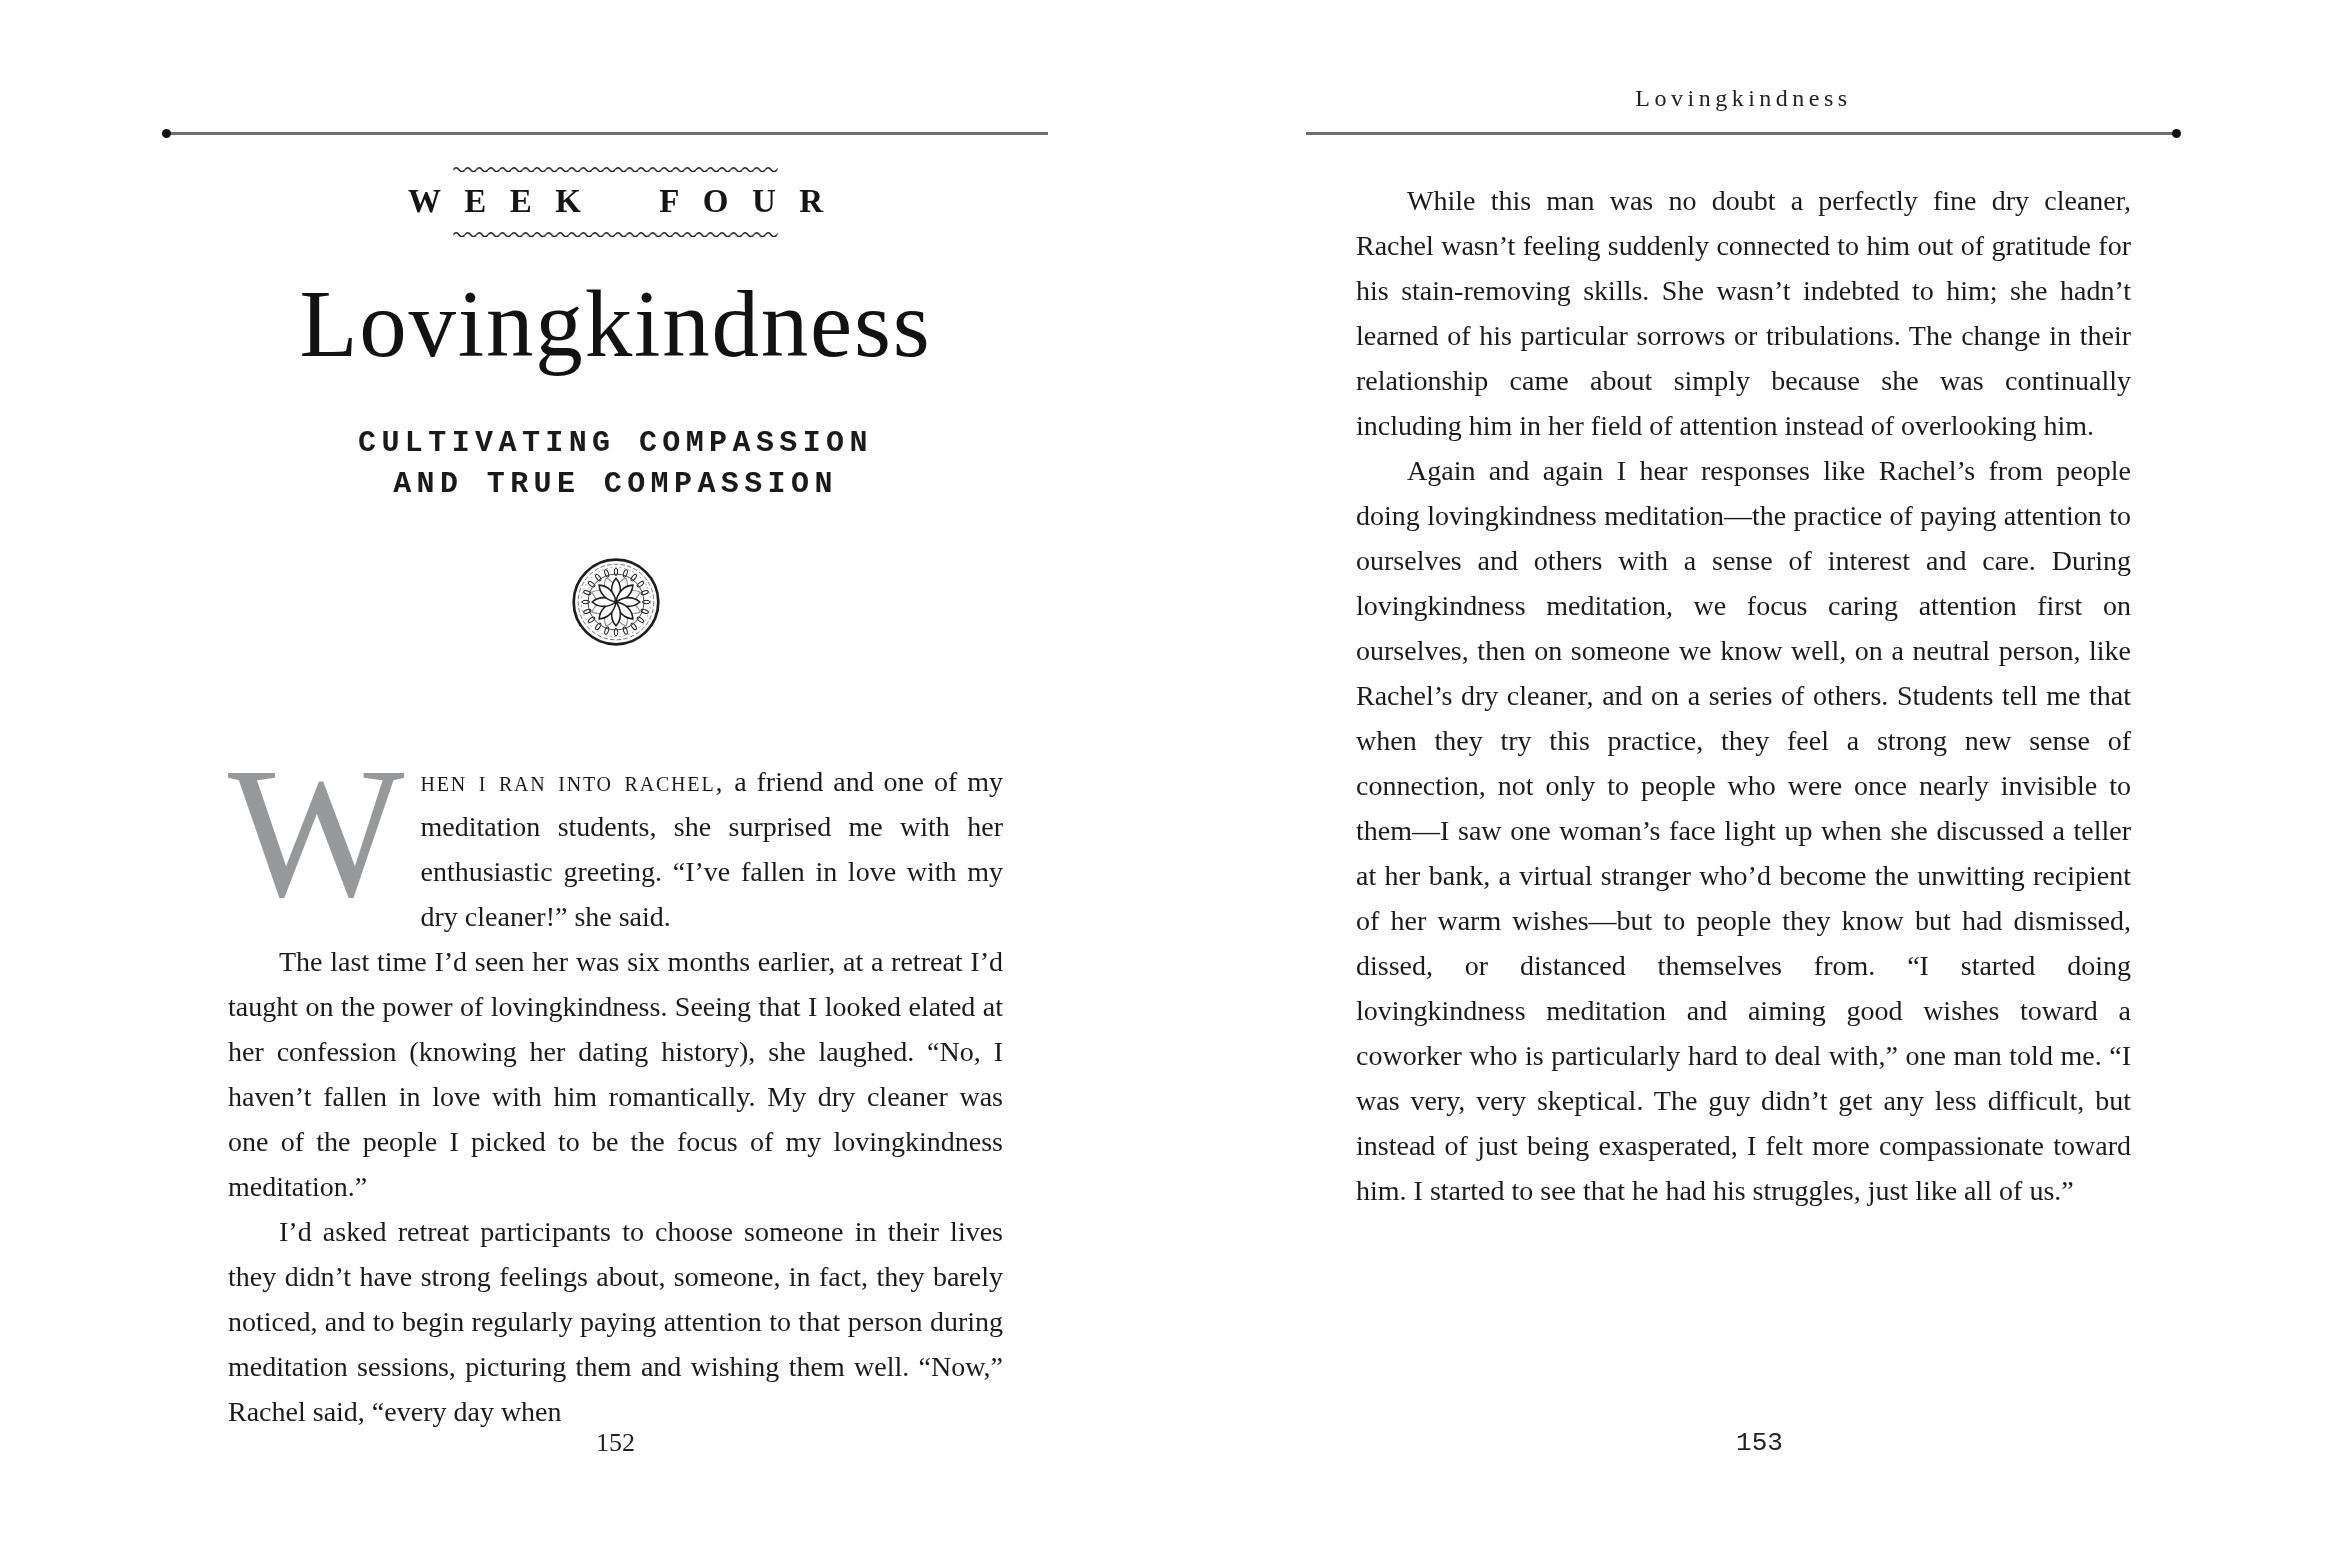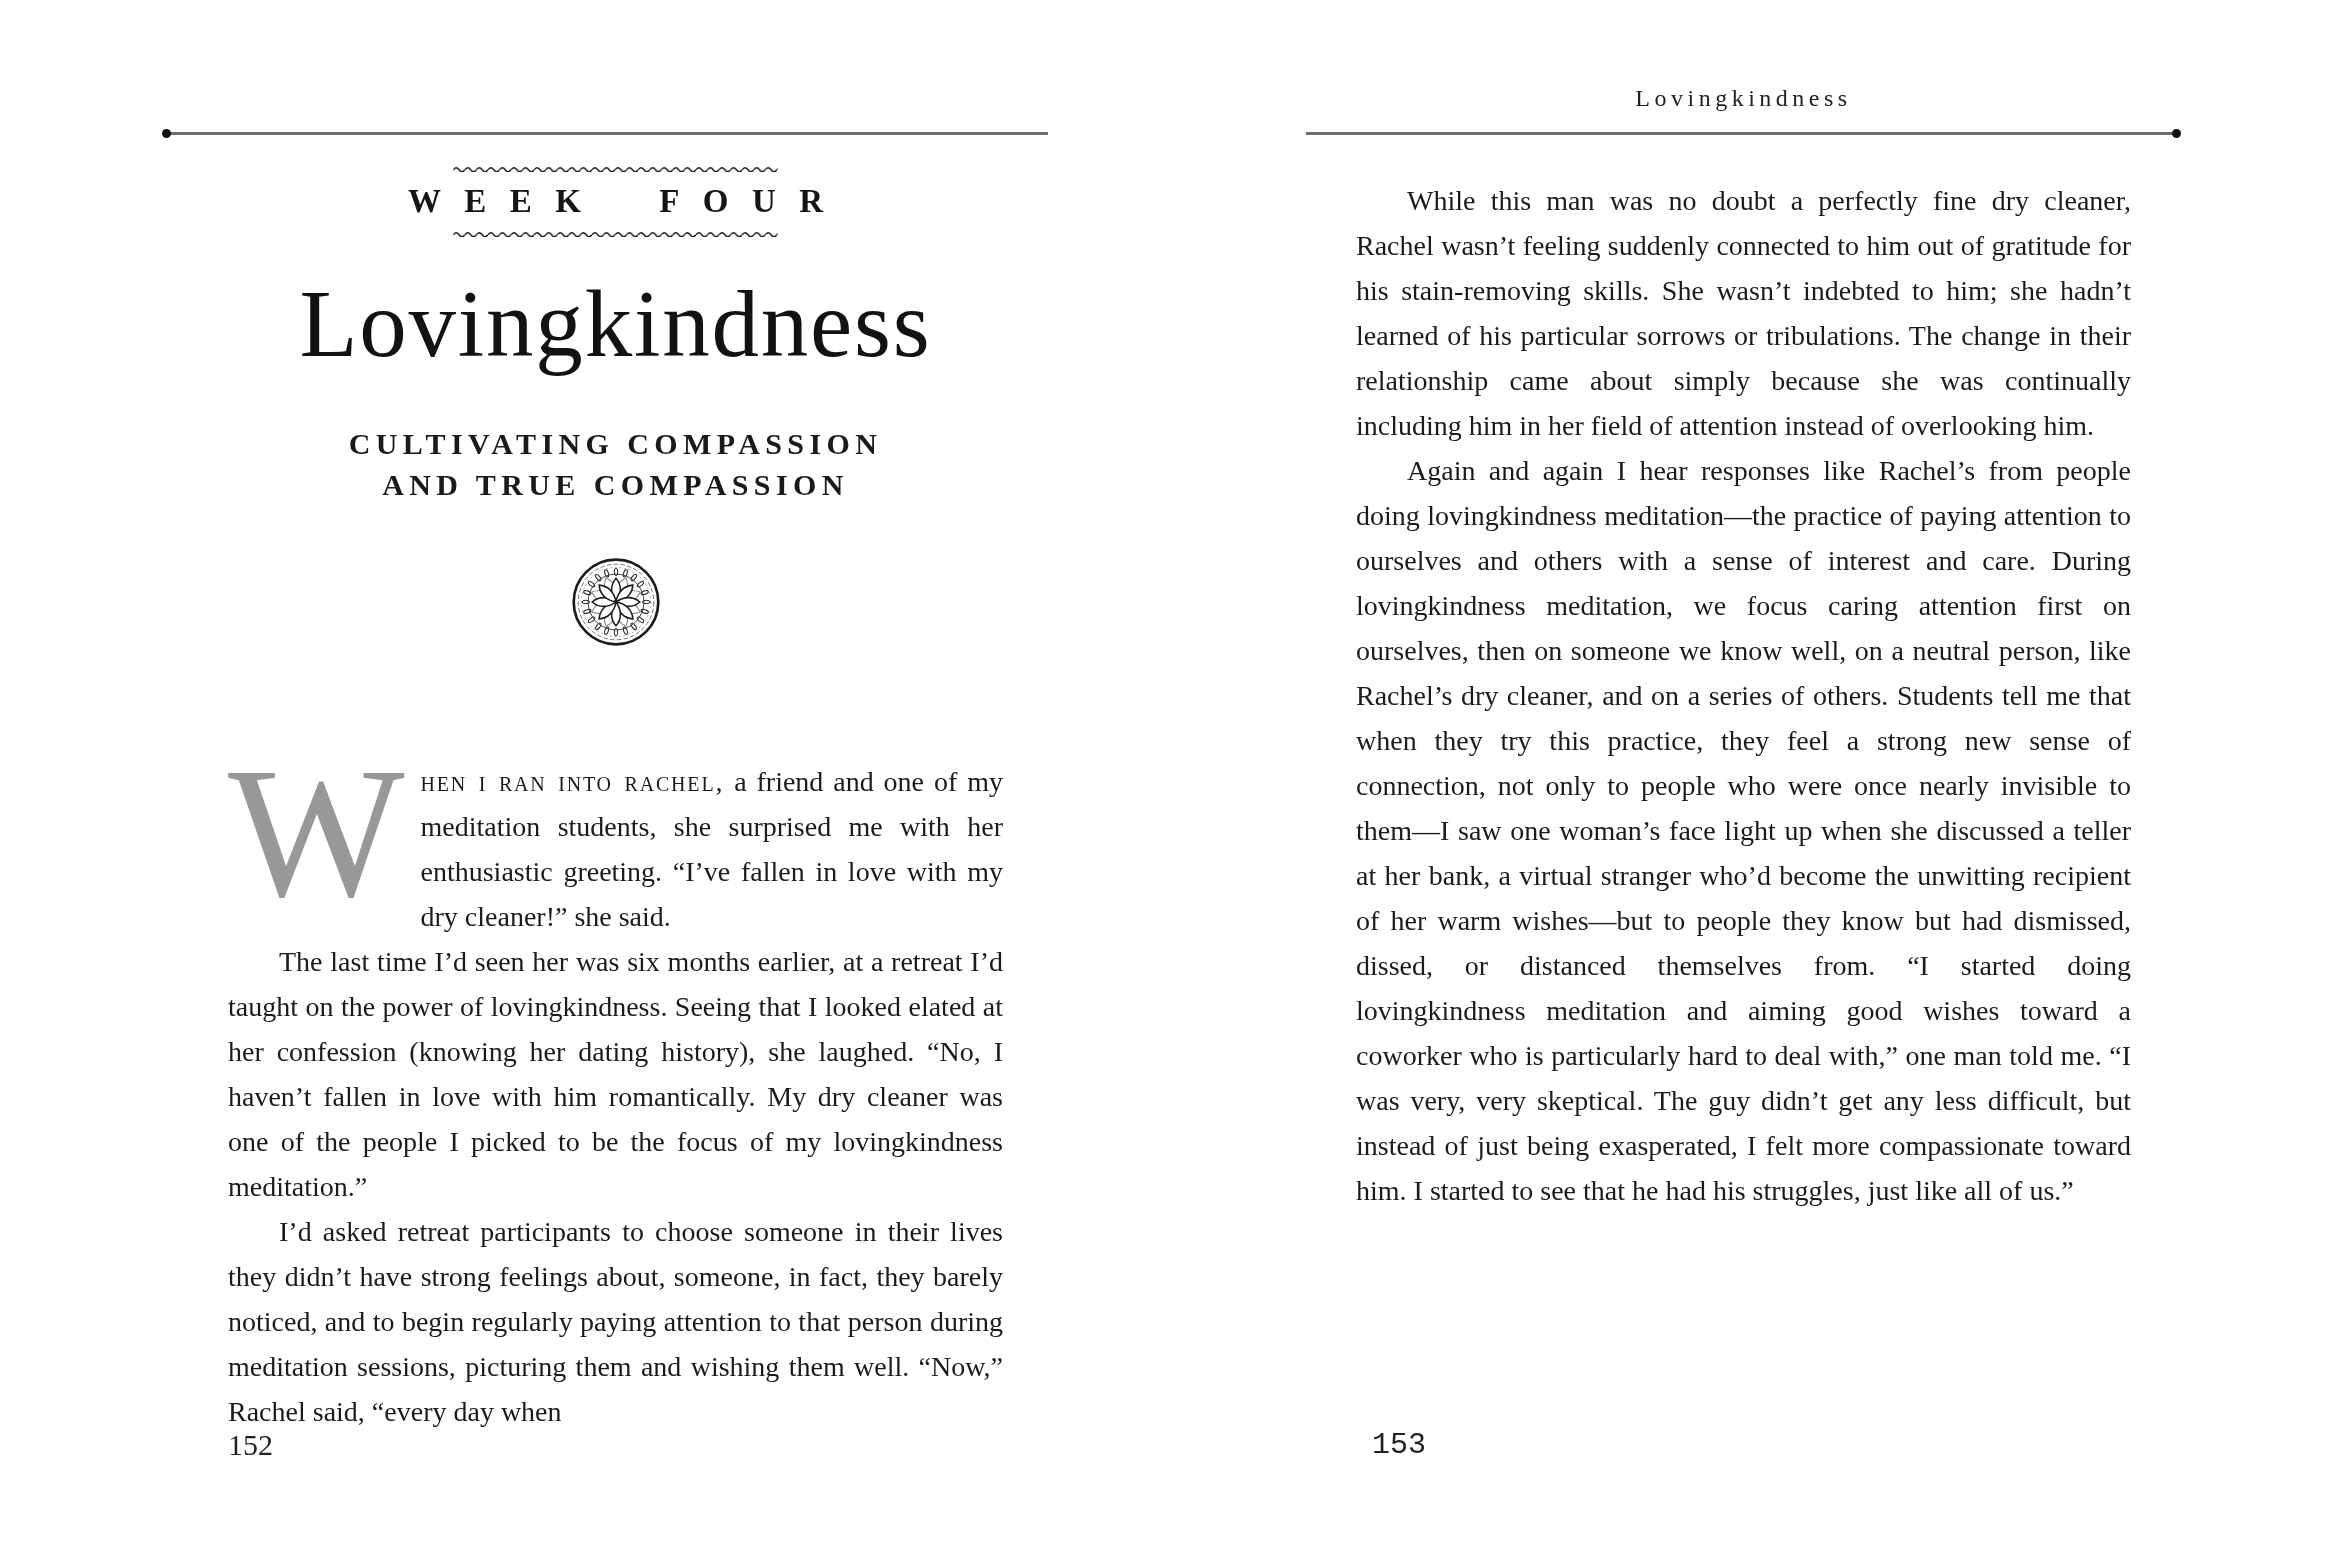--- a/index.html
+++ b/index.html
@@ -33,41 +33,41 @@
     font-size:33px; font-weight:bold; letter-spacing:23.4px; word-spacing:23.4px;
     text-indent:23.4px; color:#151515;
   }
   .title {
     position:absolute; top:270px; left:228px; width:775px; margin:0;
     text-align:center; font-size:95px; font-weight:normal; letter-spacing:1.8px;
     line-height:1.15; color:#121212;
   }
   .subtitle {
     position:absolute; top:423px; left:228px; width:775px;
-    text-align:center; font-family:Liberation Serif, serif;
+    text-align:center; font-family:Liberation Mono, monospace;
     font-weight:bold; font-size:30px; letter-spacing:5.4px; line-height:41px;
     color:#1a1a1a;
   }
   .medallion-wrap { position:absolute; top:557px; left:228px; width:775px; text-align:center; }
 
   
   .body-col { position:absolute; width:775px; }
   .lp-body { left:228px; top:759px; }
   .rp-body { left:1356px; top:178px; }
   .body-col p {
     margin:0; text-align:justify; font-size:28px; line-height:45px; color:#1b1b1b;
   }
   .body-col p.ind { text-indent:51px; }
   .dropcap {
     float:left; font-size:187px; line-height:0.73;
     padding:5.4px 16px 0 0; color:#96989a;
   }
   .sc { font-variant:small-caps; letter-spacing:1.8px; }
 
-  .pagenum { position:absolute; top:1428px; width:775px; text-align:left; font-size:30px; color:#222; }
+  .pagenum { position:absolute; top:1428px; width:775px; text-align:center; font-size:26px; color:#222; }
   .pn-left  { left:228px; }
   .pn-right { left:1372px;font-family:Liberation Mono, monospace; }
 </style>
 </head>
 <body>
 
 <div class="spread">
 
   <svg width="0" height="0" style="position:absolute" aria-hidden="true">
     <defs>

